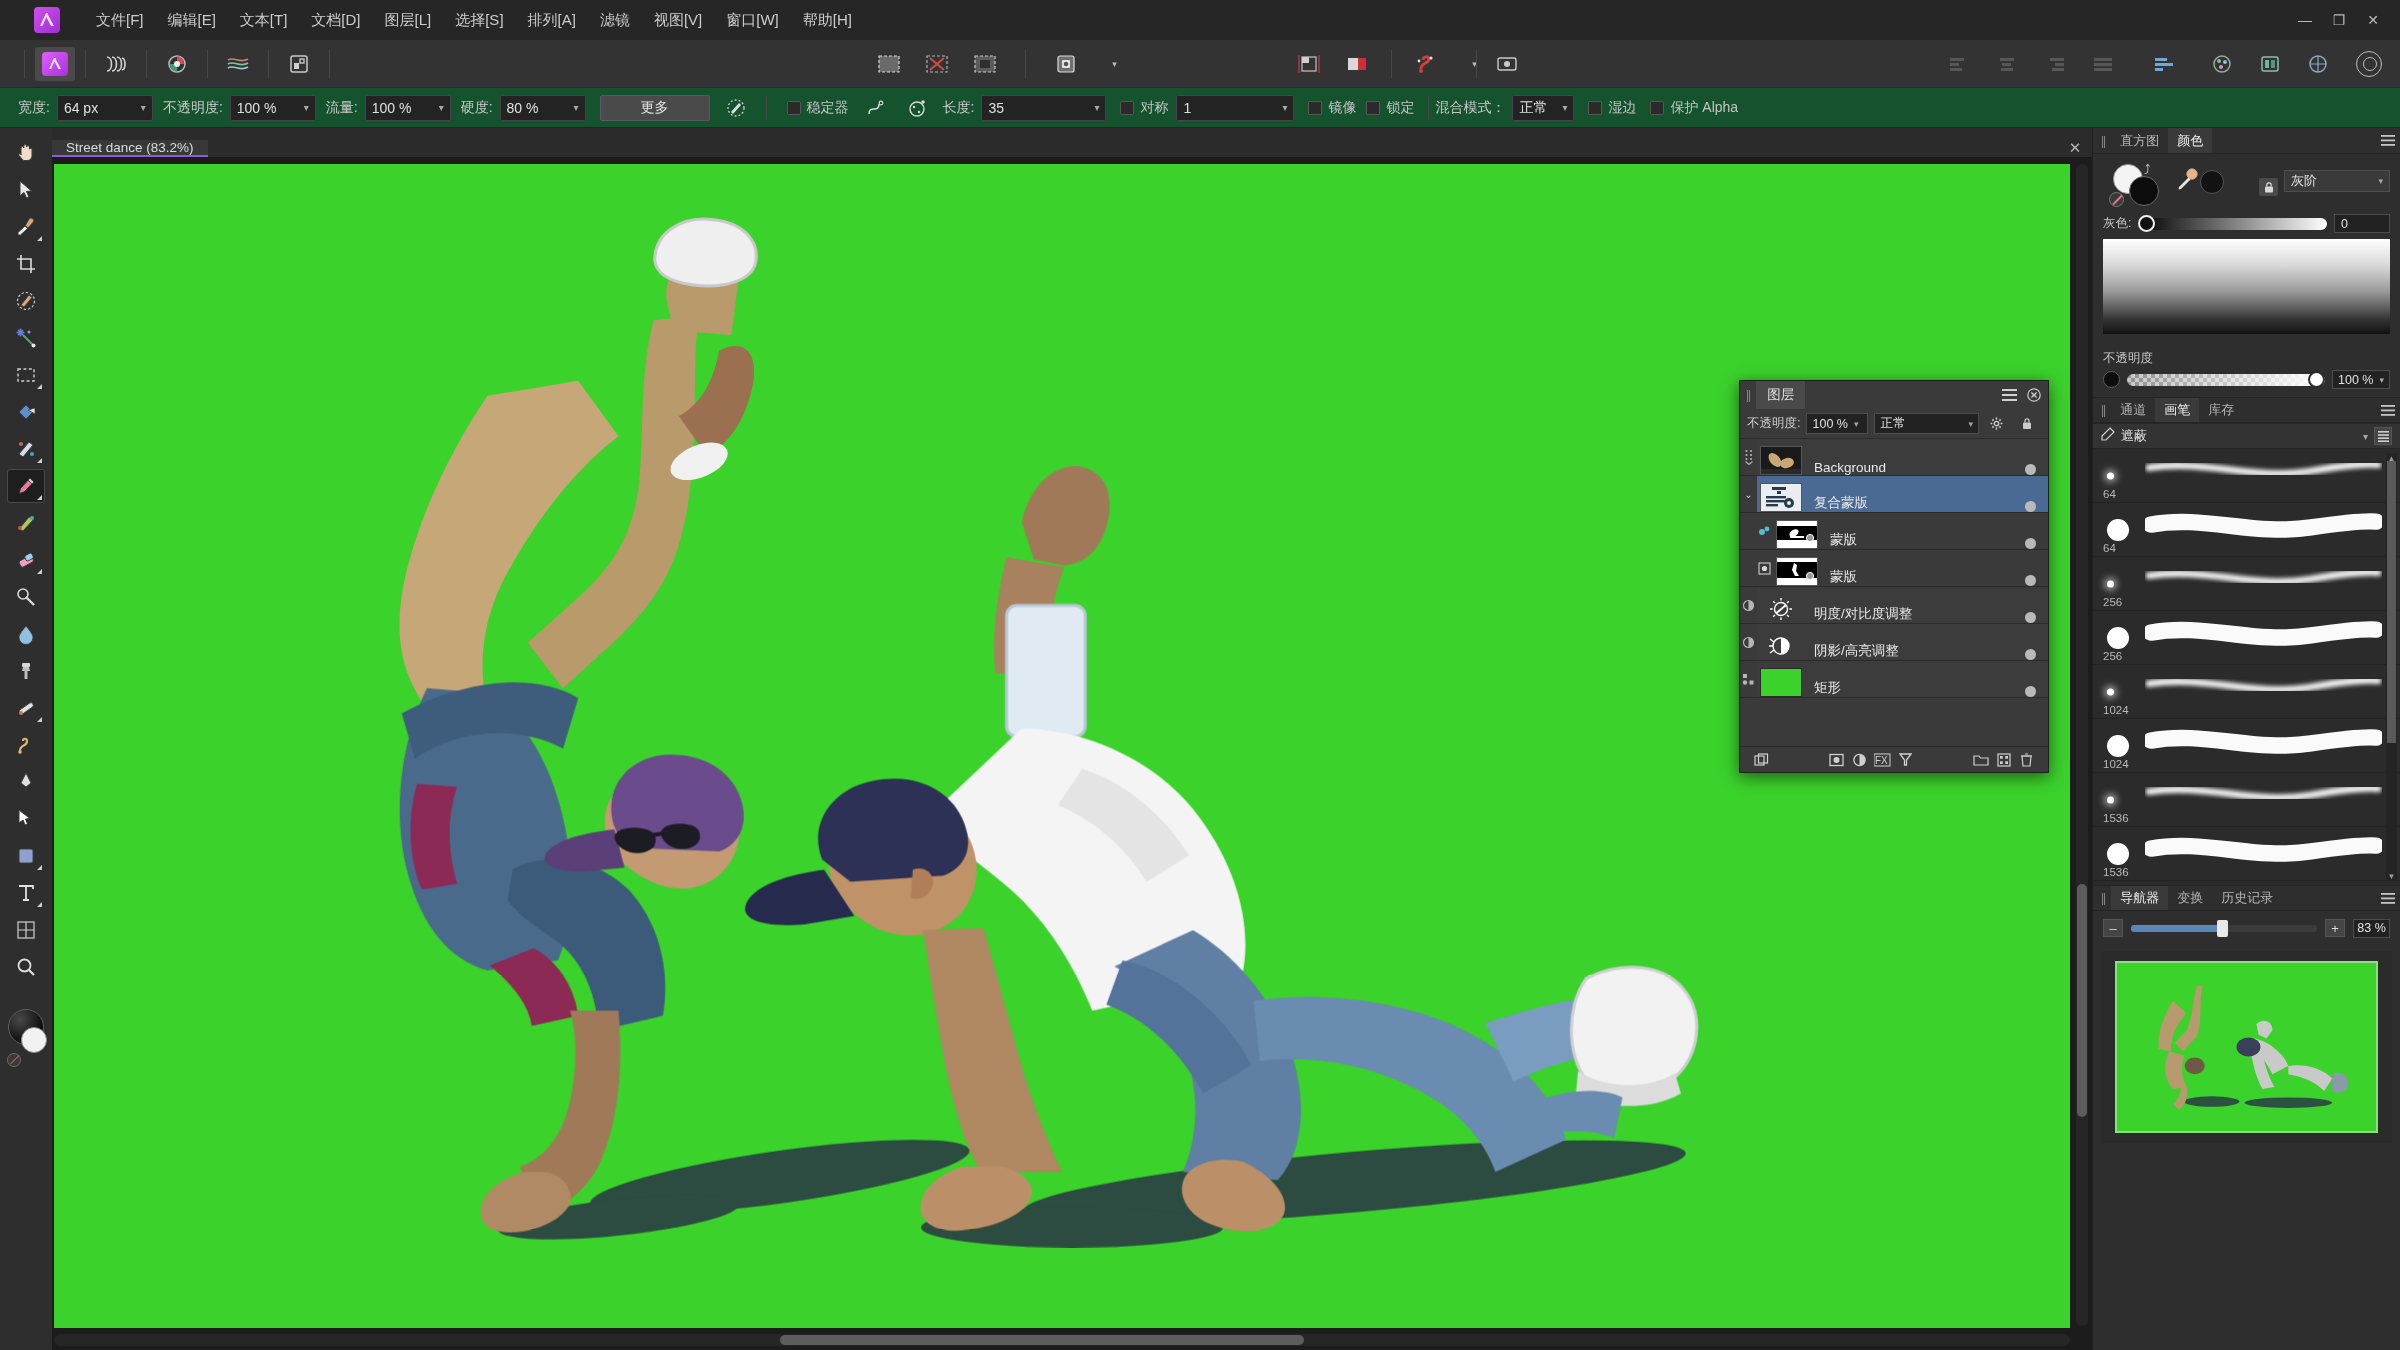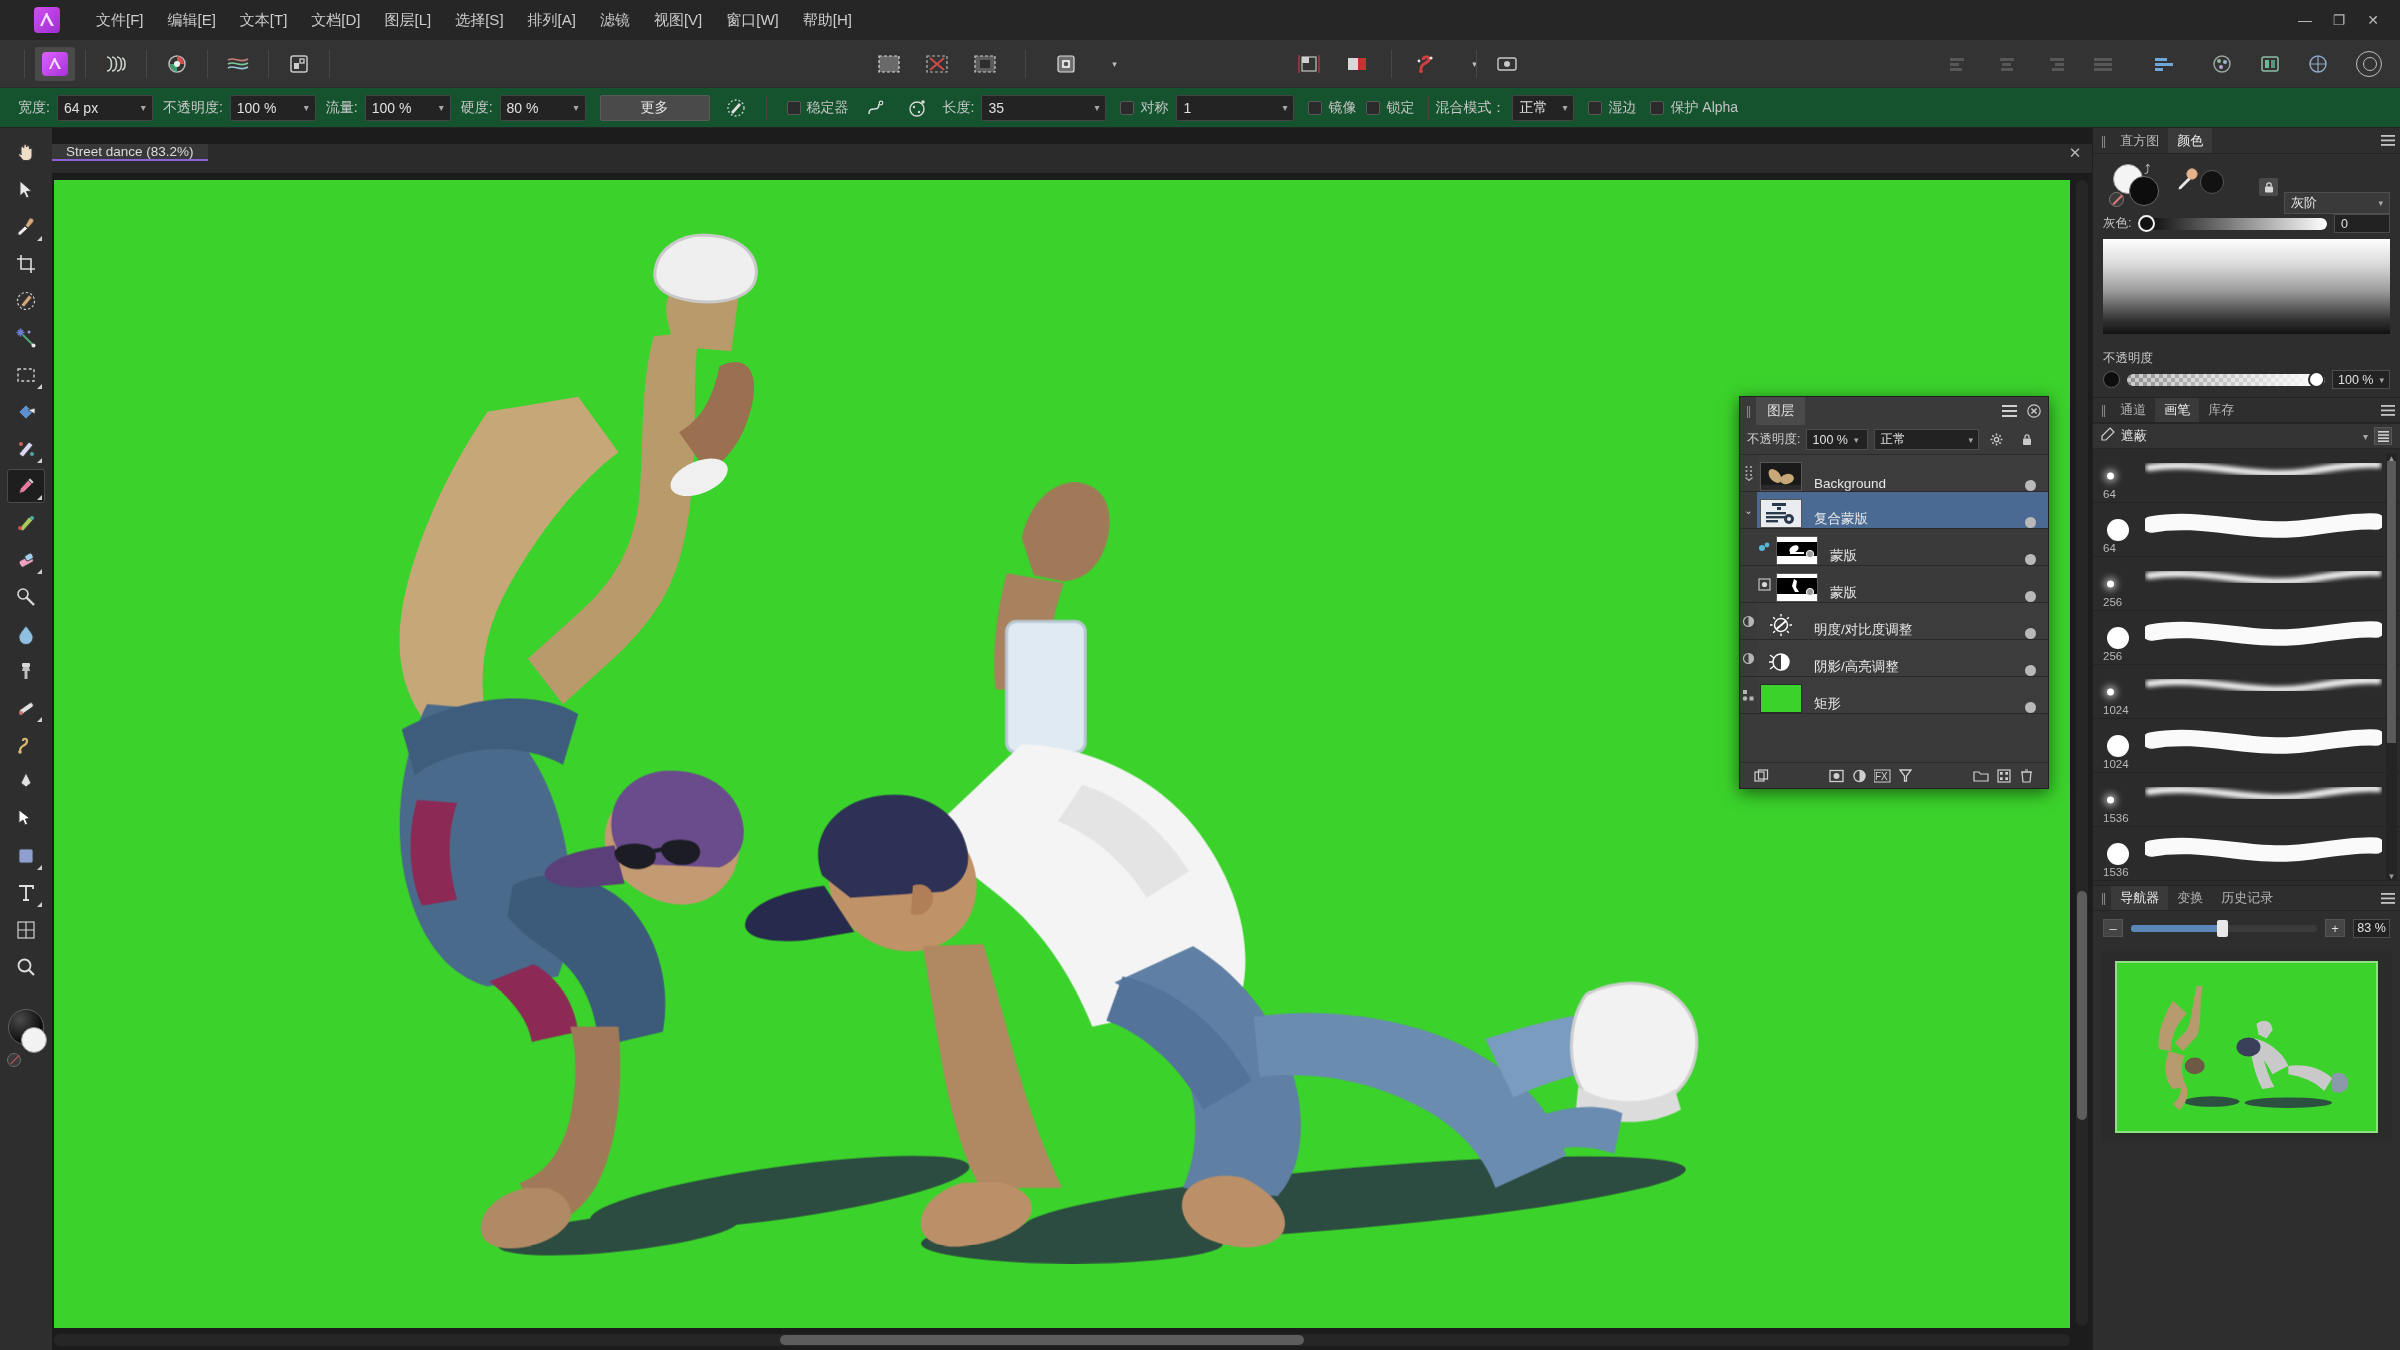--- a/index.html
+++ b/index.html
@@ -111,23 +111,22 @@
           background: radial-gradient(circle at 32% 28%, #4a4a4a 0%, #0a0a0a 70%); border:1px solid #5e5e5e; }
   .sw-b { position:absolute; left:17px; top:18px; width:26px; height:26px; border-radius:50%;
           background: #f2f2f2; border:1px solid #8b8b8b; }
   .sw-n { position:absolute; left:3px; top:44px; width:14px; height:14px; border-radius:50%;
           background:#3a3a3a; border:1px solid #6d6d6d; }
   .sw-n:after { content:''; position:absolute; left:1px; top:5px; width:12px; height:1px; background:#e06060; transform:rotate(-45deg); }
 
   
   .canvaswrap { flex: 1 1 auto; display: flex; flex-direction: column; min-width: 0; background: #1c1c1c; }
   .doctab {
-    height: 30px; flex: 0 0 30px; background: #2b2b2b; display: flex; align-items: flex-start;
+    height: 30px; flex: 0 0 30px; background: #2b2b2b; display: flex; align-items: flex-end;
     border-bottom: 1px solid #1a1a1a;
-    margin-top: 16px;
   }
   .tab {
     display: flex; align-items: center; padding: 0 14px; font-size: 13.5px; color: #dcdcdc;
     background: #383838; border-bottom: 2px solid #8b5fd6; min-width: 120px;
   }
   .tabspace { flex: 1 1 auto; }
   .tabclose { width: 34px; display: flex; align-items: center; justify-content: center; color: #b5b5b5; font-size: 15px; }
 
   .stage { flex: 1 1 auto; position: relative; background: #1c1c1c; overflow: hidden; }
   .artboard {
@@ -200,21 +199,21 @@
   .cp-back { position:absolute; left: 26px; top: 14px; width: 30px; height: 30px; border-radius:50%;
              background:#0d0d0d; border:1px solid #6a6a6a; }
   .cp-swap { position:absolute; left: 41px; top: 0px; color:#c7c7c7; font-size: 13px; }
   .cp-none { position:absolute; left: 6px; top: 30px; width: 15px; height: 15px; border-radius:50%;
              background:#3a3a3a; border:1px solid #777; }
   .cp-none:after { content:''; position:absolute; left:1px; top:6px; width:13px; height:1.5px; background:#e07878; transform:rotate(-45deg); }
   .cp-pick { position:absolute; left: 74px; top: 6px; }
   .cp-dark { position:absolute; left: 97px; top: 8px; width: 24px; height:24px; border-radius:50%; background:#121212; border:1px solid #555; }
   .cp-lock { position:absolute; right: 112px; top: 16px; width: 19px; height: 18px; background:#4a4a4a; border-radius:2px;
              display:flex; align-items:center; justify-content:center; color:#d5d5d5; font-size:11px; }
-  .cp-mode { position:absolute; right: 0px; top: 30px; width: 106px; height: 22px; background:#3a3a3a; border:1px solid #4e4e4e;
+  .cp-mode { position:absolute; right: 0px; top: 8px; width: 106px; height: 22px; background:#3a3a3a; border:1px solid #4e4e4e;
              display:flex; align-items:center; padding:0 6px; font-size:13px; color:#e2e2e2; }
   .cp-mode .dd { margin-left:auto; font-size:9px; color:#a8a8a8; }
   .cp-gray { display:flex; align-items:center; gap:7px; margin-top: 2px; }
   .cp-gray .lab { font-size:12.5px; color:#c6c6c6; }
   .graybar { flex:1; height: 12px; border-radius:6px; background: linear-gradient(90deg,#000 0%, #fff 100%); position:relative; }
   .gknob { position:absolute; left: 0px; top:-3px; width:17px; height:17px; border-radius:50%; background:#111; border:2px solid #f2f2f2; }
   .cp-num { width: 56px; height:19px; background:#222; border:1px solid #4d4d4d; font-size:12.5px; color:#e0e0e0;
             display:flex; align-items:center; padding:0 6px; }
 
   .grad-preview { height: 95px; margin: 6px 0 0 0;

